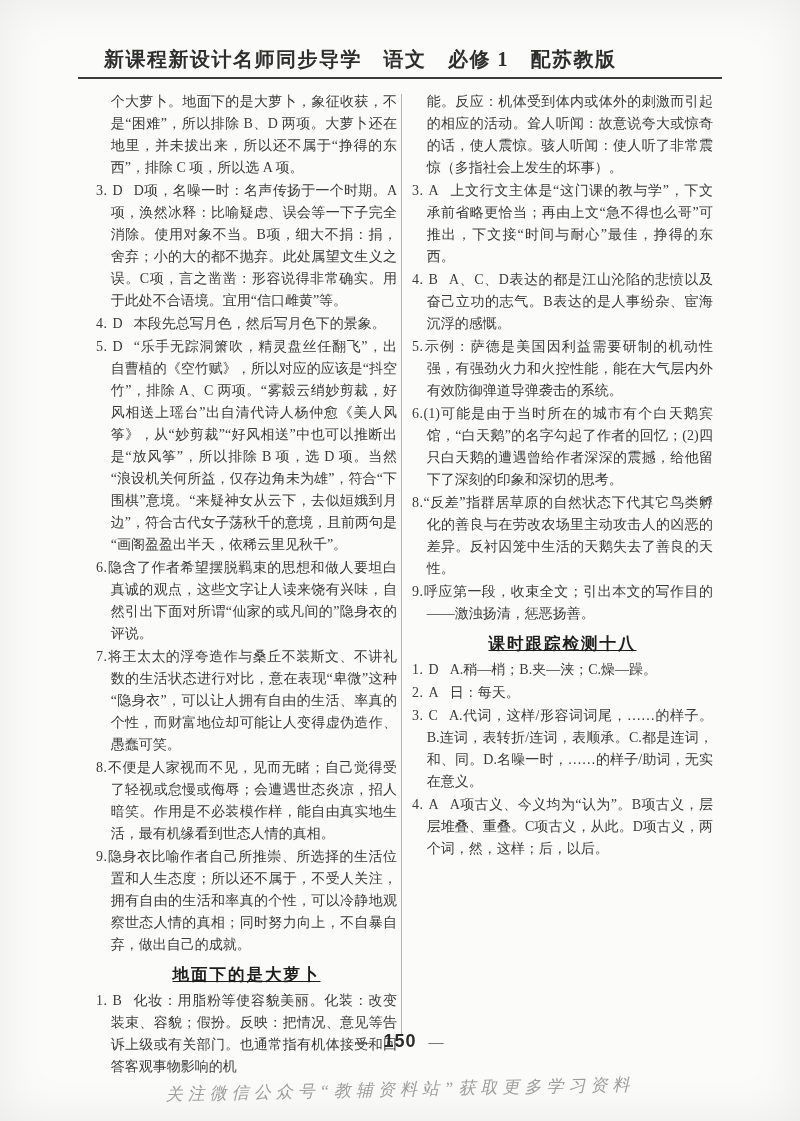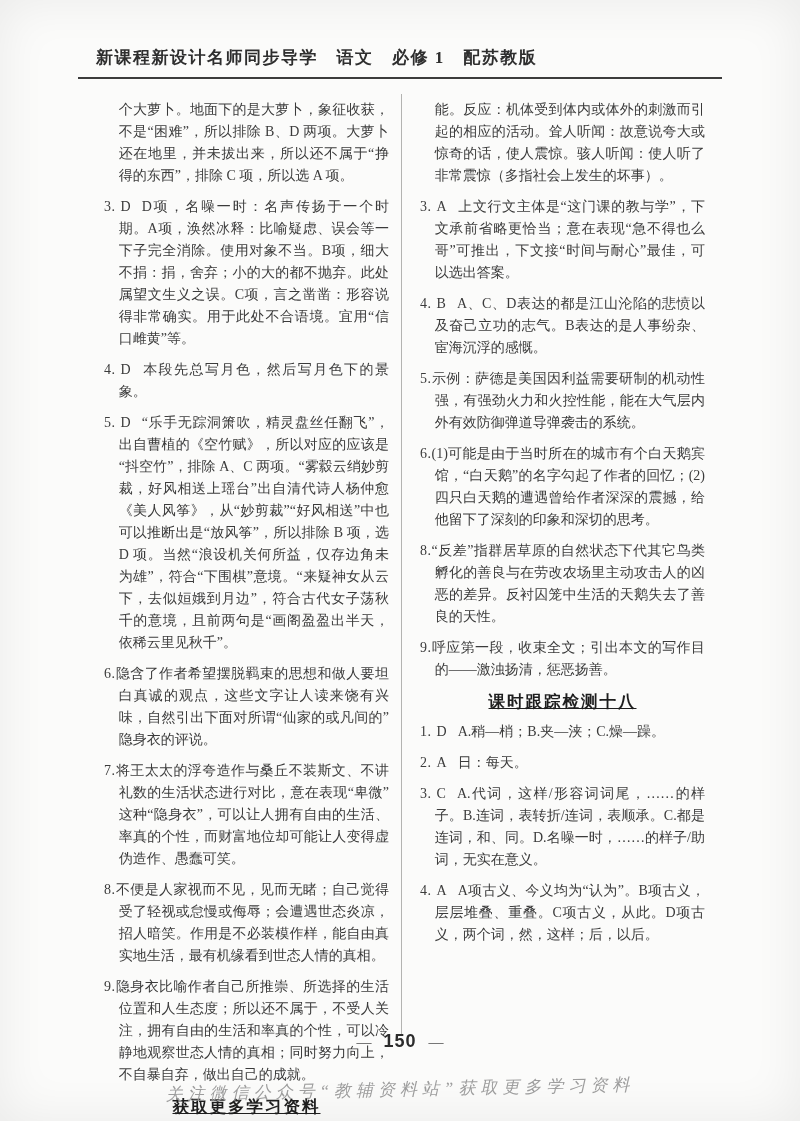--- a/index.html
+++ b/index.html
@@ -3,41 +3,41 @@
 <meta charset="utf-8">
 <style>
   html,body { margin:0; padding:0; background:#e9e9e7; }
   .page {
     position:relative; width:800px; height:1121px; margin:0 auto;
     background:#fbfbfa; overflow:hidden; color:#3b3b3b;
     font-family:"Liberation Serif","DejaVu Serif",serif;
     box-shadow: inset 0 0 50px rgba(0,0,0,0.07);
   }
   .header {
-    position:absolute; top:46px; left:96px;
-    font-size:17px; font-weight:bold; color:#2e2e2e; letter-spacing:1.5px;
+    position:absolute; top:46px; left:104px;
+    font-size:20px; font-weight:bold; color:#2e2e2e; letter-spacing:1.5px;
     white-space:nowrap;
   }
   .header-rule {
     position:absolute; top:77px; left:78px; width:644px; height:2px;
     background:#3c3c3c;
   }
   .columns { position:absolute; top:90px; left:95px; width:625px; }
   .divider {
     position:absolute; left:306px; top:4px; width:1px; height:940px;
     background:#b3b3b1;
   }
   .col {
     position:absolute; top:0; width:303px;
     font-size:14px; line-height:22px;
     text-align:justify; text-align-last:left;
   }
   .col-left  { left:0; }
   .col-right { left:316px; }
-  .item, .cont { margin:9px; }
+  .item, .cont { margin:1px; }
   .item { padding-left:1.05em; text-indent:-1.05em; }
   .cont { padding-left:1.05em; text-indent:0; }
   .num { letter-spacing:0.5px; }
   .ans { margin:0 0.8em 0 0.35em; }
   .sec-heading {
     text-align:center; text-align-last:center; font-weight:bold;
     font-size:16.5px; color:#1e1e1e; letter-spacing:2px;
     margin:7px 0 5px 0; padding:0; text-indent:0;
     font-family:"Liberation Sans","DejaVu Sans",sans-serif;
     text-decoration:underline;
@@ -72,27 +72,27 @@
   <div class="columns">
     <div class="col col-left" id="col-left">
         <p class="cont">个大萝卜。地面下的是大萝卜，象征收获，不是“困难”，所以排除 B、D 两项。大萝卜还在地里，并未拔出来，所以还不属于“挣得的东西”，排除 C 项，所以选 A 项。</p>
         <p class="item"><span class="num">3.</span><span class="ans">D</span><span class="txt">D项，名噪一时：名声传扬于一个时期。A项，涣然冰释：比喻疑虑、误会等一下子完全消除。使用对象不当。B项，细大不捐：捐，舍弃；小的大的都不抛弃。此处属望文生义之误。C项，言之凿凿：形容说得非常确实。用于此处不合语境。宜用“信口雌黄”等。</span></p>
         <p class="item"><span class="num">4.</span><span class="ans">D</span><span class="txt">本段先总写月色，然后写月色下的景象。</span></p>
         <p class="item"><span class="num">5.</span><span class="ans">D</span><span class="txt">“乐手无踪洞箫吹，精灵盘丝任翻飞”，出自曹植的《空竹赋》，所以对应的应该是“抖空竹”，排除 A、C 两项。“雾縠云绡妙剪裁，好风相送上瑶台”出自清代诗人杨仲愈《美人风筝》，从“妙剪裁”“好风相送”中也可以推断出是“放风筝”，所以排除 B 项，选 D 项。当然“浪设机关何所益，仅存边角未为雄”，符合“下围棋”意境。“来疑神女从云下，去似姮娥到月边”，符合古代女子荡秋千的意境，且前两句是“画阁盈盈出半天，依稀云里见秋千”。</span></p>
         <p class="item"><span class="num">6.</span><span class="txt">隐含了作者希望摆脱羁束的思想和做人要坦白真诚的观点，这些文字让人读来饶有兴味，自然引出下面对所谓“仙家的或凡间的”隐身衣的评说。</span></p>
         <p class="item"><span class="num">7.</span><span class="txt">将王太太的浮夸造作与桑丘不装斯文、不讲礼数的生活状态进行对比，意在表现“卑微”这种“隐身衣”，可以让人拥有自由的生活、率真的个性，而财富地位却可能让人变得虚伪造作、愚蠢可笑。</span></p>
         <p class="item"><span class="num">8.</span><span class="txt">不便是人家视而不见，见而无睹；自己觉得受了轻视或怠慢或侮辱；会遭遇世态炎凉，招人暗笑。作用是不必装模作样，能自由真实地生活，最有机缘看到世态人情的真相。</span></p>
         <p class="item"><span class="num">9.</span><span class="txt">隐身衣比喻作者自己所推崇、所选择的生活位置和人生态度；所以还不属于，不受人关注，拥有自由的生活和率真的个性，可以冷静地观察世态人情的真相；同时努力向上，不自暴自弃，做出自己的成就。</span></p>
-        <p class="sec-heading">获取更多学习资料</p>
+        <p class="sec-heading">地面下的是大萝卜</p>
         <p class="item"><span class="num">1.</span><span class="ans">B</span><span class="txt">化妆：用脂粉等使容貌美丽。化装：改变装束、容貌；假扮。反映：把情况、意见等告诉上级或有关部门。也通常指有机体接受和回答客观事物影响的机</span></p>
       </div>
     <div class="divider"></div>
     <div class="col col-right" id="col-right">
         <p class="cont">能。反应：机体受到体内或体外的刺激而引起的相应的活动。耸人听闻：故意说夸大或惊奇的话，使人震惊。骇人听闻：使人听了非常震惊（多指社会上发生的坏事）。</p>
-        <p class="item"><span class="num">3.</span><span class="ans">A</span><span class="txt">上文行文主体是“这门课的教与学”，下文承前省略更恰当；意在表现“急不得也么哥”可推出，下文接“时间与耐心”最佳，可以选出答案。</span></p>
+        <p class="item"><span class="num">3.</span><span class="ans">A</span><span class="txt">上文行文主体是“这门课的教与学”，下文承前省略更恰当；再由上文“急不得也么哥”可推出，下文接“时间与耐心”最佳，挣得的东西。</span></p>
         <p class="item"><span class="num">4.</span><span class="ans">B</span><span class="txt">A、C、D表达的都是江山沦陷的悲愤以及奋己立功的志气。B表达的是人事纷杂、宦海沉浮的感慨。</span></p>
         <p class="item"><span class="num">5.</span><span class="txt">示例：萨德是美国因利益需要研制的机动性强，有强劲火力和火控性能，能在大气层内外有效防御弹道导弹袭击的系统。</span></p>
         <p class="item"><span class="num">6.</span><span class="txt">(1)可能是由于当时所在的城市有个白天鹅宾馆，“白天鹅”的名字勾起了作者的回忆；(2)四只白天鹅的遭遇曾给作者深深的震撼，给他留下了深刻的印象和深切的思考。</span></p>
         <p class="item"><span class="num">8.</span><span class="txt">“反差”指群居草原的自然状态下代其它鸟类孵化的善良与在劳改农场里主动攻击人的凶恶的差异。反衬囚笼中生活的天鹅失去了善良的天性。</span></p>
         <p class="item"><span class="num">9.</span><span class="txt">呼应第一段，收束全文；引出本文的写作目的——激浊扬清，惩恶扬善。</span></p>
         <p class="sec-heading">课时跟踪检测十八</p>
         <p class="item"><span class="num">1.</span><span class="ans">D</span><span class="txt">A.稍—梢；B.夹—浃；C.燥—躁。</span></p>
         <p class="item"><span class="num">2.</span><span class="ans">A</span><span class="txt">日：每天。</span></p>
         <p class="item"><span class="num">3.</span><span class="ans">C</span><span class="txt">A.代词，这样/形容词词尾，……的样子。B.连词，表转折/连词，表顺承。C.都是连词，和、同。D.名噪一时，……的样子/助词，无实在意义。</span></p>
         <p class="item"><span class="num">4.</span><span class="ans">A</span><span class="txt">A项古义、今义均为“认为”。B项古义，层层堆叠、重叠。C项古义，从此。D项古义，两个词，然，这样；后，以后。</span></p>

